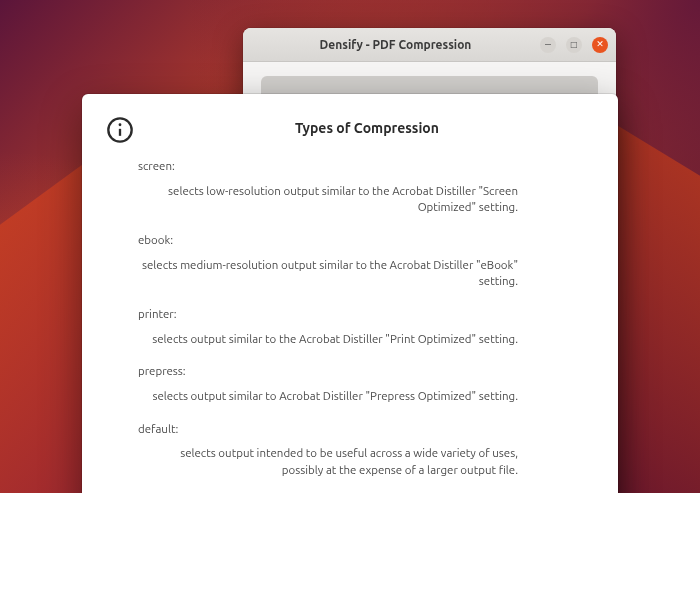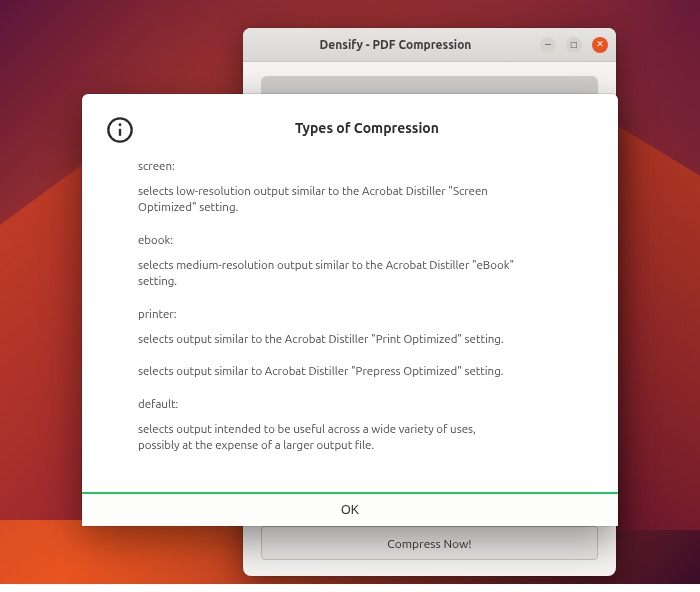--- a/index.html
+++ b/index.html
@@ -4,21 +4,21 @@
 <style>
   * { box-sizing: border-box; }
   html, body {
     margin: 0; padding: 0;
     width: 700px; height: 592px;
     font-family: "Ubuntu", "DejaVu Sans", sans-serif;
     overflow: hidden;
   }
   .desktop {
     position: relative;
-    width: 700px; height: 584px;
+    width: 700px; height: 493px;
     background:
       radial-gradient(circle at 0% 100%, rgba(233,84,32,0.55) 0%, rgba(233,84,32,0) 40%),
       radial-gradient(circle at 100% 0%, rgba(90,20,60,0.9) 0%, rgba(60,10,40,0) 60%),
       linear-gradient(135deg, #5b153a 0%, #e95420 50%, #3a0d28 100%);
     overflow: hidden;
   }
   
   .bird {
     position: absolute;
     pointer-events: none;
@@ -140,21 +140,21 @@
   }
   .dialog-body {
     padding: 14px 28px 18px 56px;
     font-size: 11.5px;
     line-height: 1.45;
     color: #4a4a4a;
   }
   .dialog-body .entry { margin-bottom: 16px; }
   .dialog-body .entry:last-child { margin-bottom: 20px; }
   .dialog-body .k { margin-bottom: 8px; color: #4a4a4a; }
-  .dialog-body .d { color: #4a4a4a; max-width: 380px; }
+  .dialog-body .d { color: #4a4a4a; max-width: 380px; text-align: right; }
   .dialog-footer {
     border-top: 2px solid #22c55e;
     background: #fefdfc;
   }
   .ok-btn {
     width: 100%;
     height: 32px;
     background: #fdfdfc;
     border: none;
     font-size: 12.5px;
@@ -205,20 +205,21 @@
       </div>
       <div class="entry">
         <div class="k">ebook:</div>
         <div class="d">selects medium-resolution output similar to the Acrobat Distiller "eBook" setting.</div>
       </div>
       <div class="entry">
         <div class="k">printer:</div>
         <div class="d">selects output similar to the Acrobat Distiller "Print Optimized" setting.</div>
       </div>
       <div class="entry">
+        <div class="k">prepress:</div>
         <div class="d">selects output similar to Acrobat Distiller "Prepress Optimized" setting.</div>
       </div>
       <div class="entry">
         <div class="k">default:</div>
         <div class="d">selects output intended to be useful across a wide variety of uses, possibly at the expense of a larger output file.</div>
       </div>
     </div>
     <div class="dialog-footer">
       <button class="ok-btn">
         <span>OK</span>

